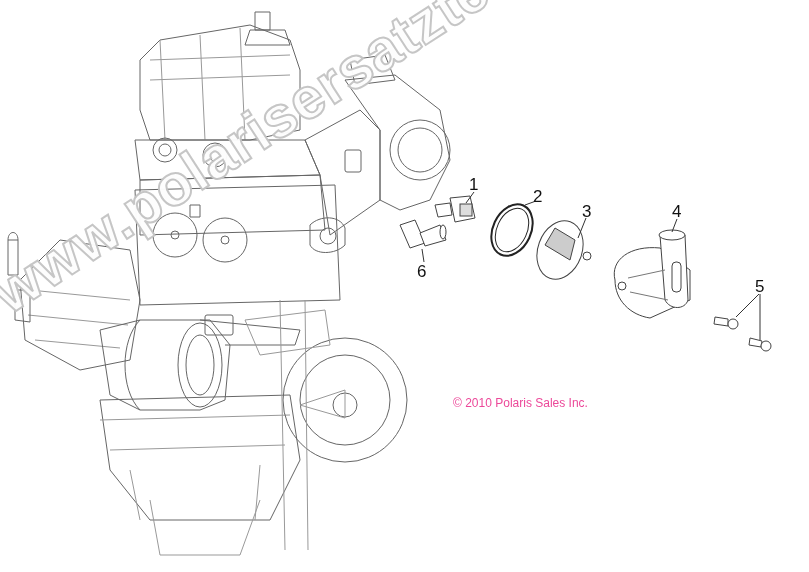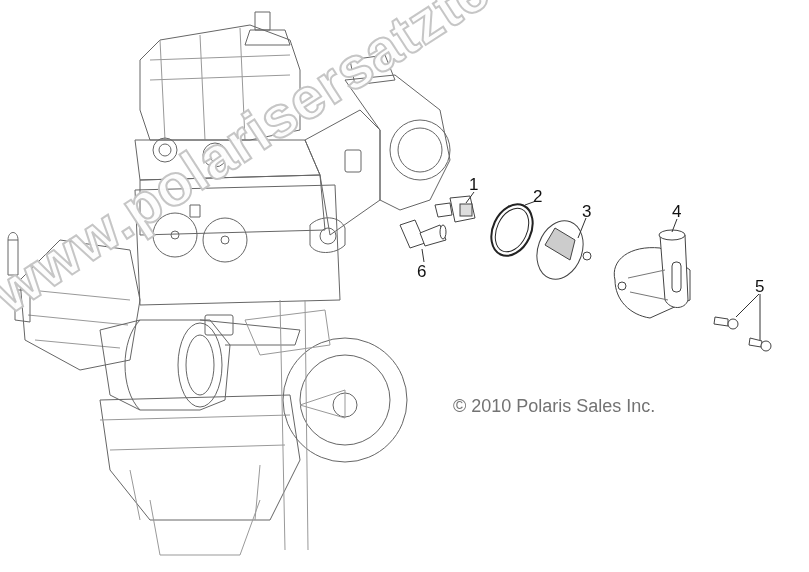--- a/index.html
+++ b/index.html
@@ -1,20 +1,20 @@
 <!DOCTYPE html>
 <html><head>
   <meta charset="utf-8">
   <style>
     html, body { margin: 0; padding: 0; background: #ffffff; }
     body { width: 809px; height: 572px; position: relative; overflow: hidden; font-family: "Liberation Sans", sans-serif; }
     .canvas { position: absolute; left: 0; top: 0; width: 809px; height: 572px; }
     .canvas svg { position: absolute; left: 0; top: 0; }
     .callout { position: absolute; font-family: "Liberation Sans", sans-serif; font-size: 17px; color: #111; line-height: 1; }
-    .copyright { position: absolute; left: 453px; top: 396px; font-size: 18px; color: #737373; white-space: nowrap; }
+    .copyright { position: absolute; left: 453px; top: 396px; font-size: 12px; color: #ec4899; white-space: nowrap; }
     .watermark { position: absolute; left: -20px; top: 270px; transform-origin: 0 0; transform: rotate(-33deg);
       font-family: "Liberation Sans", sans-serif; font-weight: bold; font-size: 58px; letter-spacing: 1px;
       color: #ffffff; -webkit-text-stroke: 2px #c4c4c4; opacity: 0.95; white-space: nowrap; pointer-events: none; }
     .watermark-fill { position: absolute; left: -20px; top: 270px; transform-origin: 0 0; transform: rotate(-33deg);
       font-family: "Liberation Sans", sans-serif; font-weight: bold; font-size: 58px; letter-spacing: 1px;
       color: rgba(200,200,200,0.55); white-space: nowrap; pointer-events: none; }
   </style>
 </head>
 <body>
 

